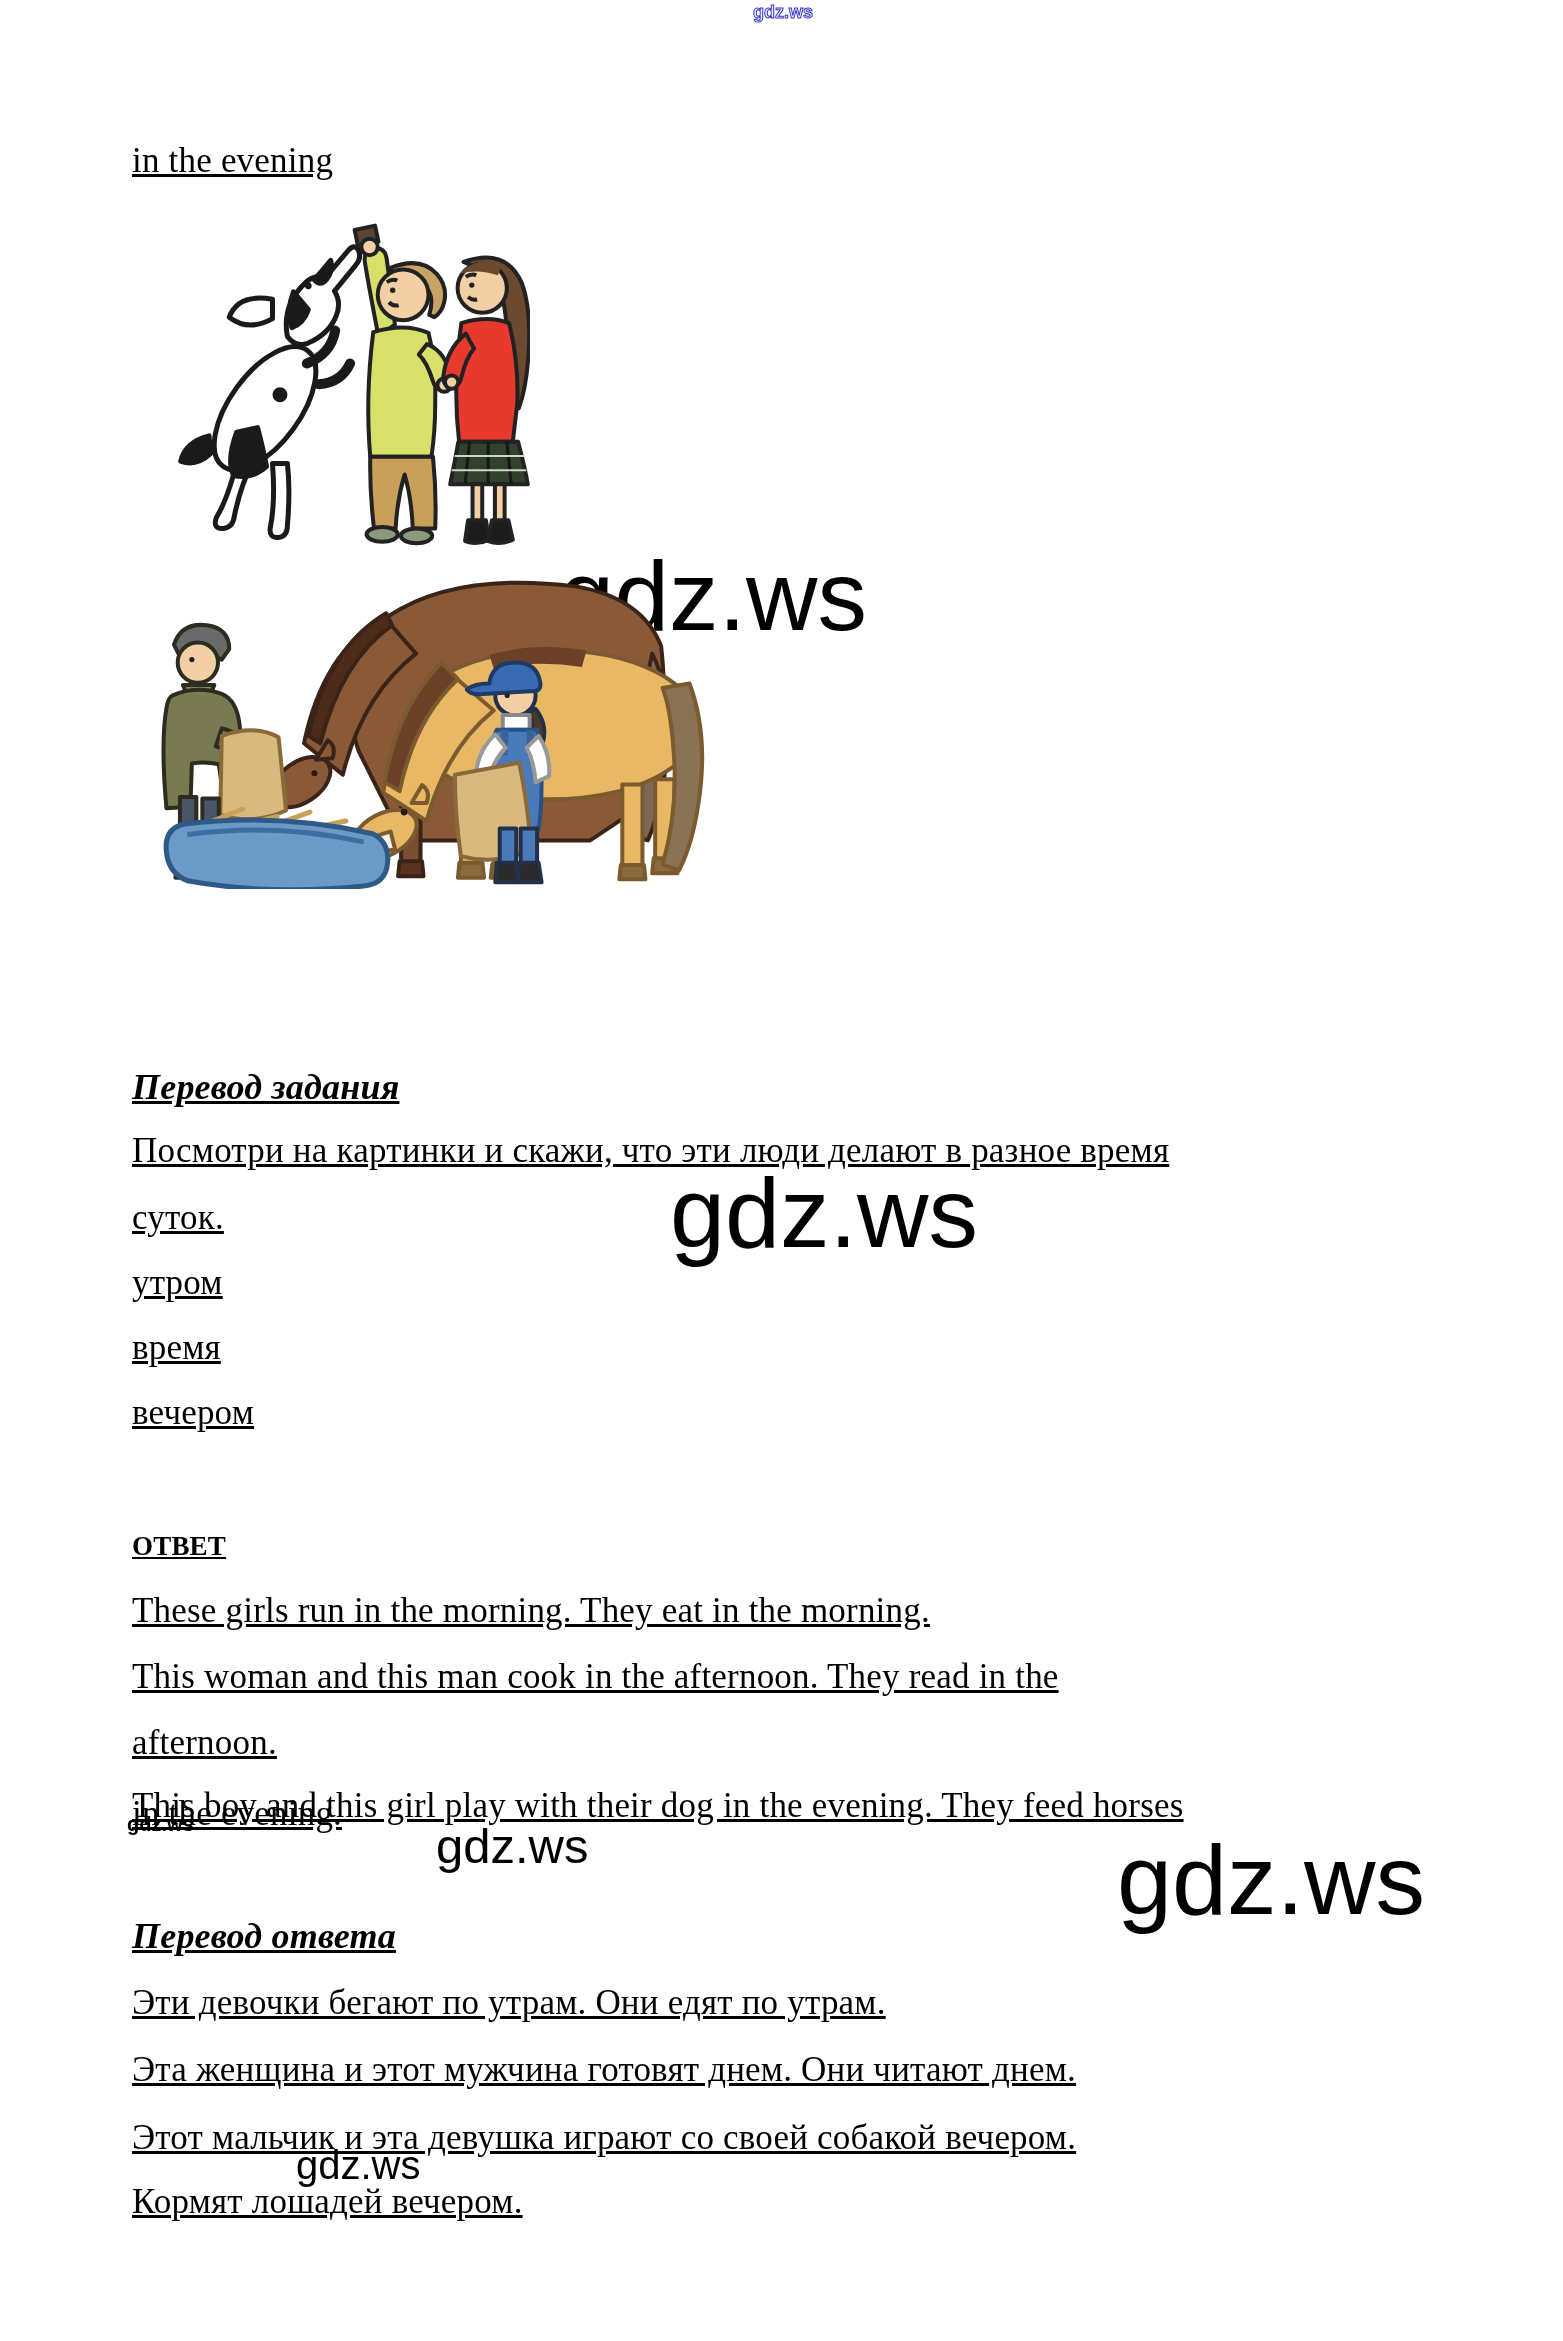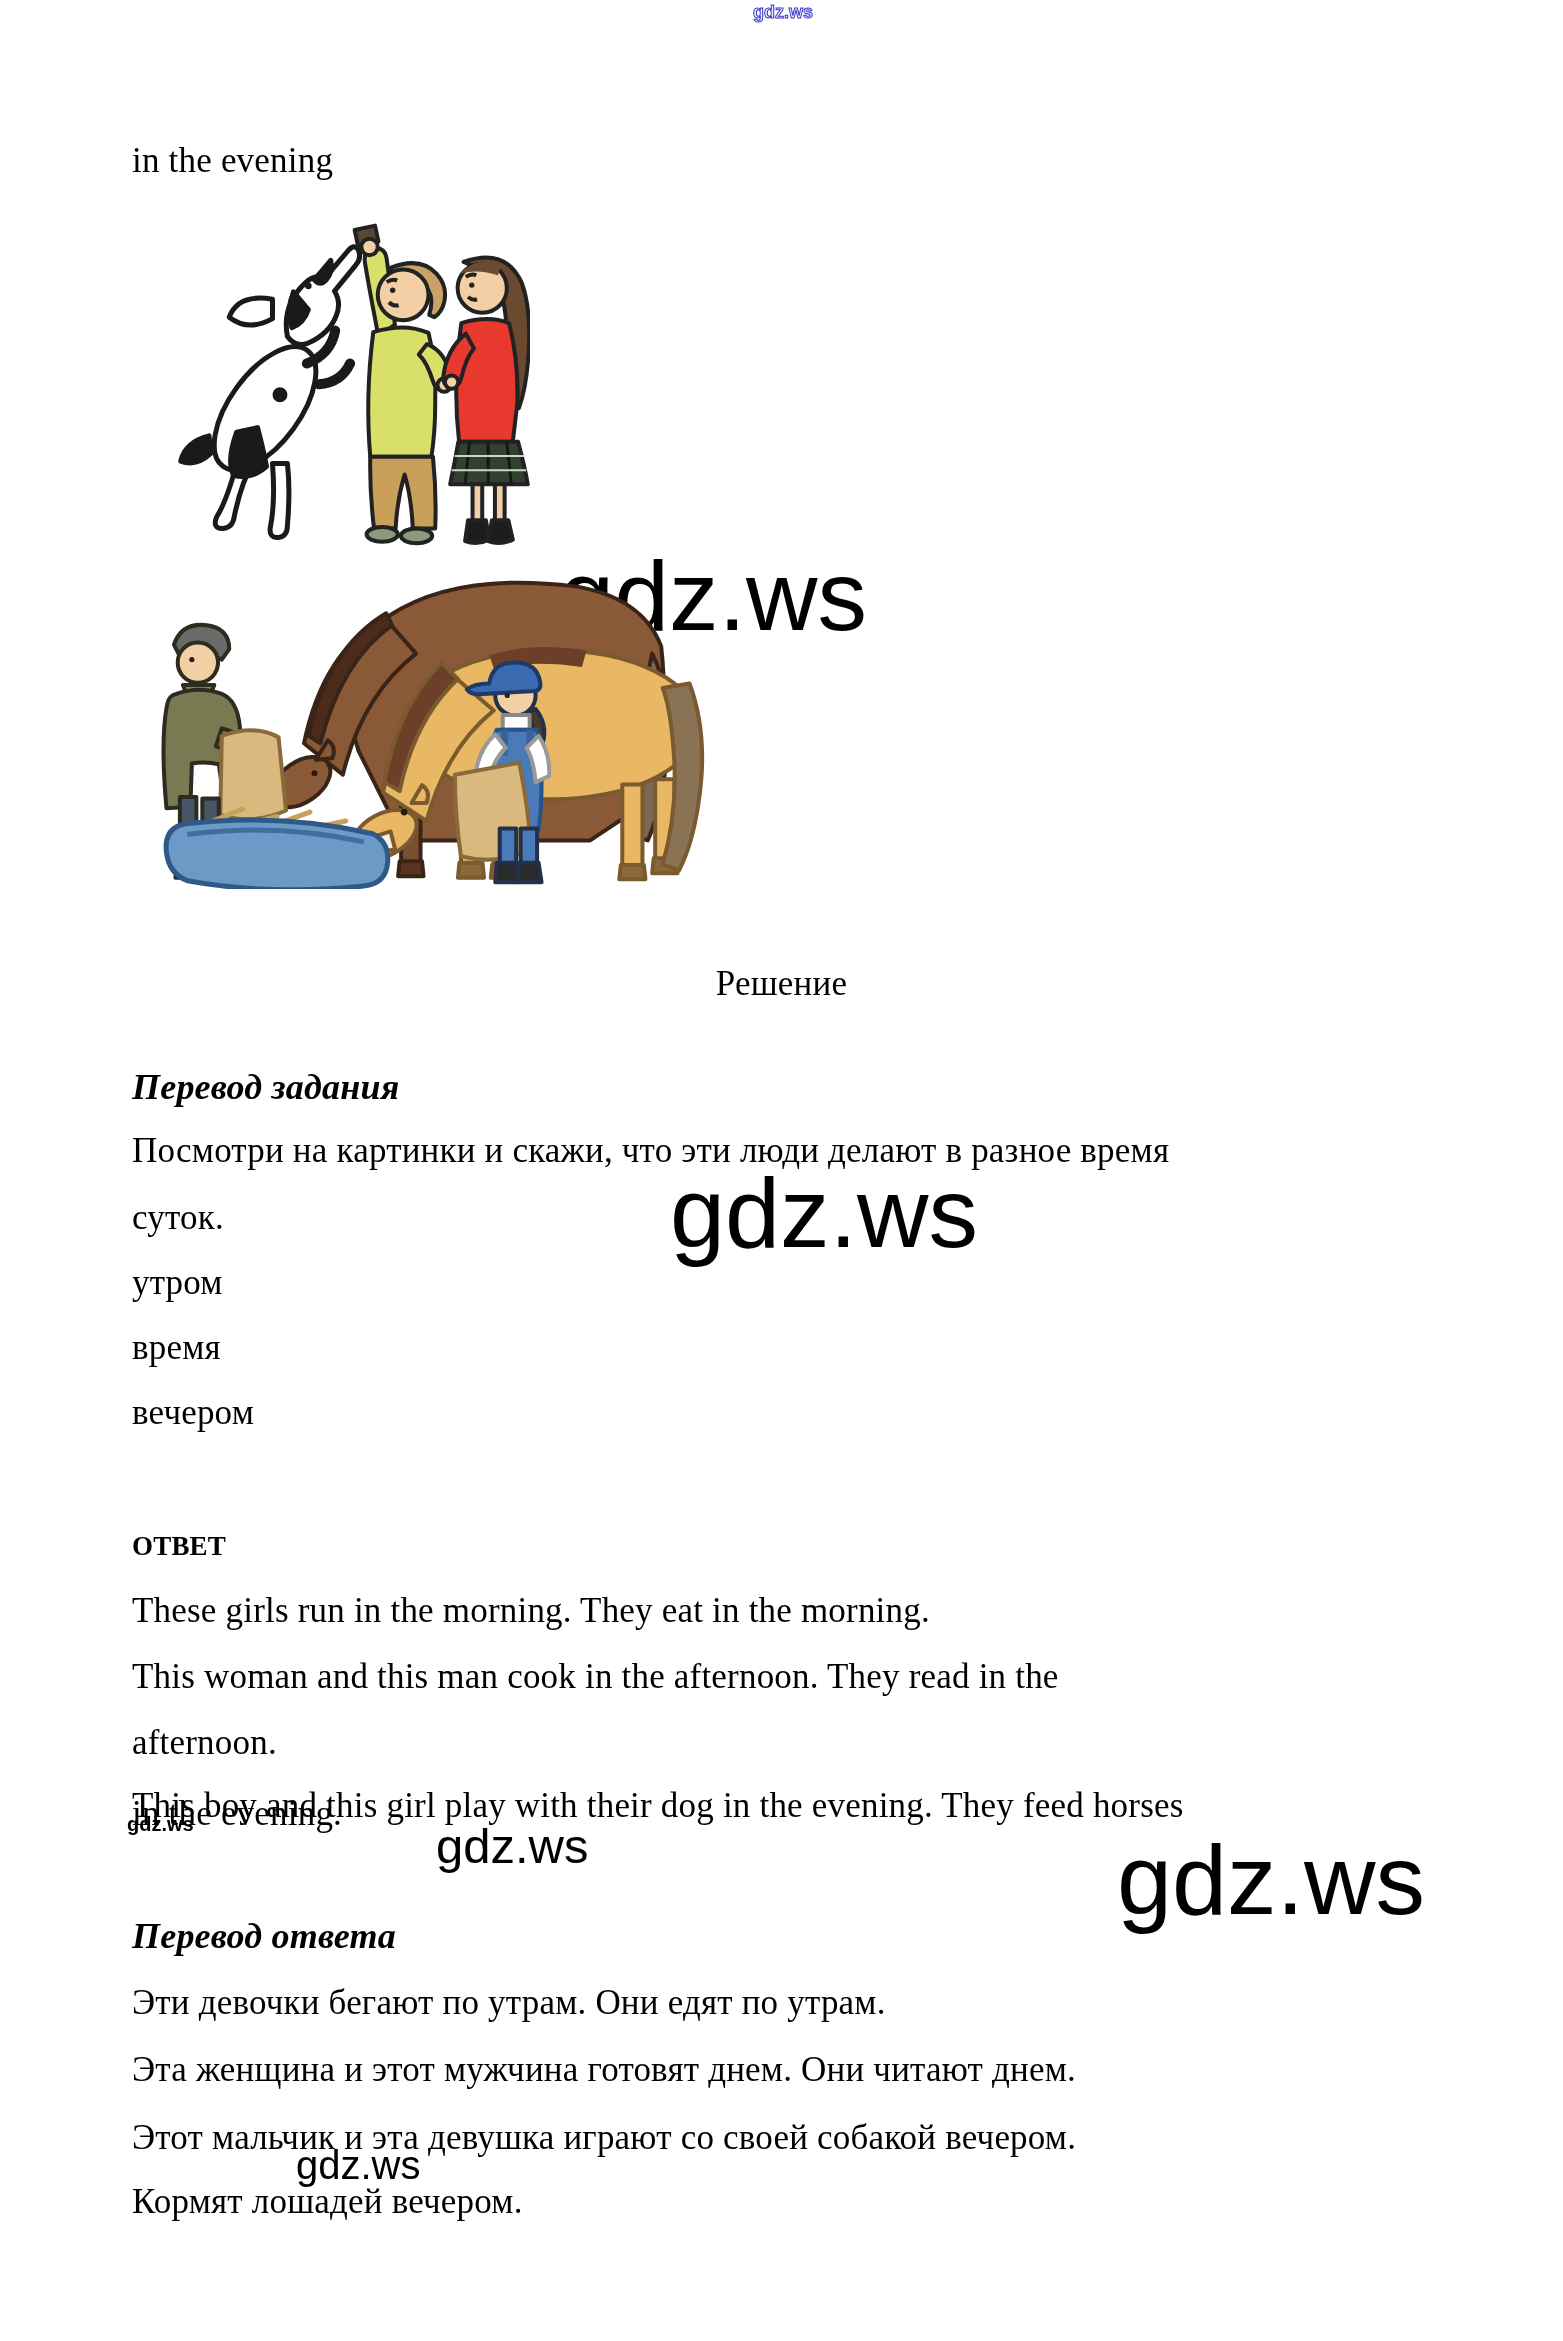--- a/index.html
+++ b/index.html
@@ -13,20 +13,21 @@
     color:#000;
   }
   .body-line{
     position:absolute;
     left:132px;
     font-size:35px;
     line-height:43px;
     white-space:nowrap;
     letter-spacing:0.2px;
     color:#000;
+    text-decoration:underline;
   }
   .heading-bi{ font-weight:bold; font-style:italic; font-size:36px;text-align:right; }
   .heading-b{ font-weight:bold; font-size:27px; }
   .centered{ left:0; width:1563px; text-align:center; }
   .wm{
     position:absolute;
     font-family:"Liberation Sans", sans-serif;
     color:#000;
     line-height:1;
     white-space:nowrap;
@@ -188,21 +189,20 @@
       <path d="M452,300 q-8,14 -4,26 l18,2 q2,-14 2,-22 z" fill="#f3cfa6" stroke="#b08a5a"></path>
       <path d="M536,250 q16,24 14,54 l-18,8 q-2,-28 -12,-46 z" fill="#ffffff" stroke="#999"></path>
       <path d="M424,302 l86,-16 q12,58 16,116 q-46,22 -94,9 q-8,-56 -8,-109 z" fill="#d9b97e" stroke="#8a6a3a"></path>
       <rect x="484" y="374" width="22" height="50" fill="#4a7ab8"></rect>
       <rect x="512" y="374" width="22" height="50" fill="#4a7ab8"></rect>
       <path d="M480,420 l26,0 l2,26 l-30,0 z" fill="#2a2a2a"></path>
       <path d="M510,420 l26,0 l4,26 l-32,0 z" fill="#2a2a2a"></path>
     </g>
   </svg>
 
-  <div class="body-line centered" style="top:962px;">Решение</div>
 
   <div class="body-line heading-bi" style="top:1066px;">Перевод задания</div>
   <div class="body-line" style="top:1129px;">Посмотри на картинки и скажи, что эти люди делают в разное время</div>
   <div class="body-line" style="top:1196px;">суток.</div>
   <div class="body-line" style="top:1261px;">утром</div>
   <div class="body-line" style="top:1326px;">время</div>
   <div class="body-line" style="top:1391px;">вечером</div>
 
   <div class="body-line heading-b" style="top:1525px;">ОТВЕТ</div>
   <div class="body-line" style="top:1655px;">This woman and this man cook in the afternoon. They read in the</div>

